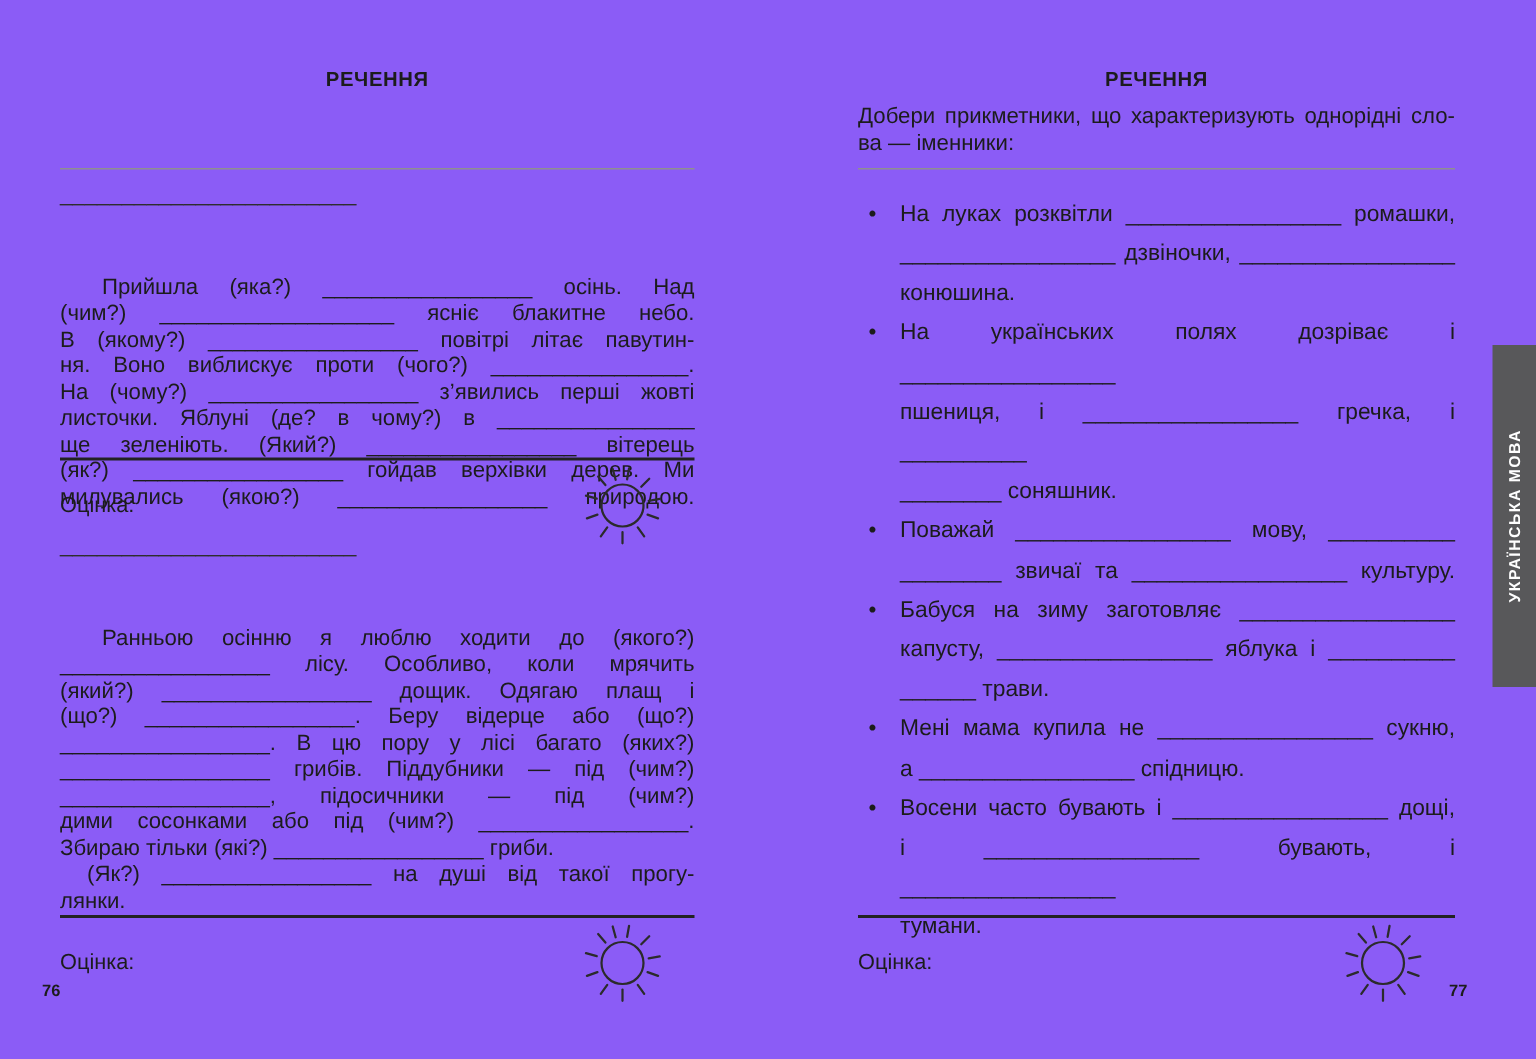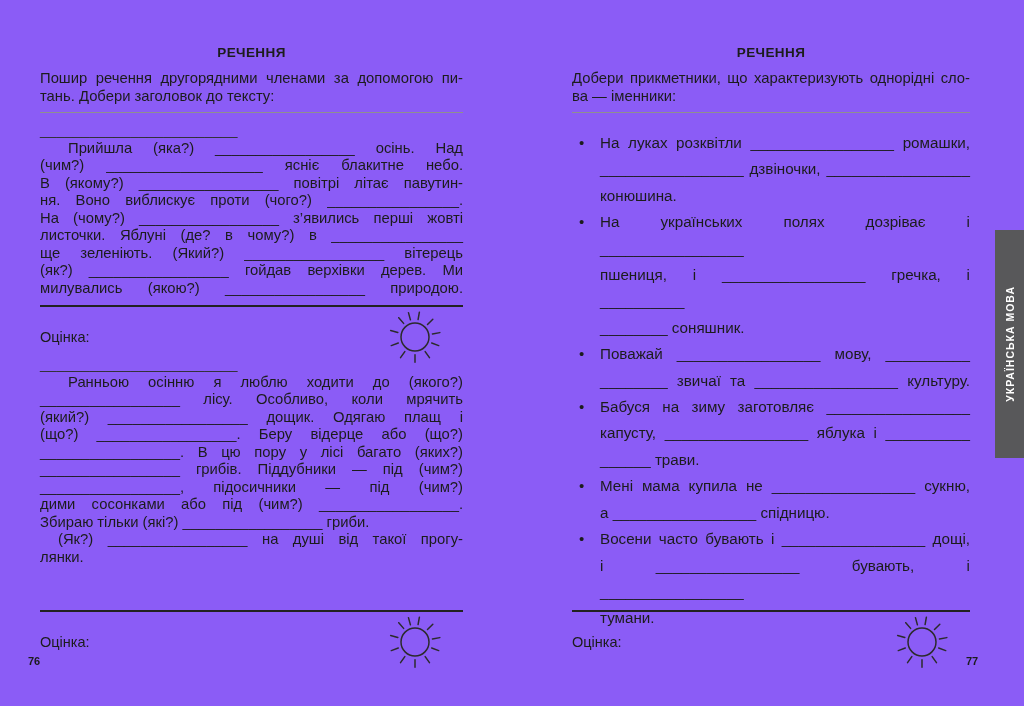--- a/index.html
+++ b/index.html
@@ -11,21 +11,21 @@
   .col-left{left:40px;width:423px;}
   .col-right{left:572px;width:398px;}
   .sec-title{margin:0;font-size:13.5px;font-weight:bold;text-align:center;letter-spacing:.4px;}
   .instr{position:absolute;left:0;right:0;top:25px;font-size:14.8px;line-height:18.5px;}
   .thin-rule{position:absolute;left:0;right:0;top:67px;border-top:1px solid #8f8f8f;height:0;}
   .rule{position:absolute;left:0;right:0;border-top:2px solid #222222;height:0;}
   .ln{font-size:14.8px;line-height:17.5px;white-space:normal;}
   .rln{font-size:15.2px;line-height:26.4px;}
   .j{text-align:justify;text-align-last:justify;-moz-text-align-last:justify;}
   .cl{text-align:left;color:#2e2e2e;}
-  .ind{text-indent:28px;}
+  .ind{text-indent:28px;margin-top:44px;}
   .ind-sm{text-indent:18px;}
   .ex{position:absolute;left:0;right:0;}
   .score{position:absolute;left:0;right:0;display:flex;align-items:center;justify-content:space-between;gap:42px;padding-right:20px;box-sizing:border-box;height:56px;}
   .score-label{font-size:14.5px;}
   .sun{width:56px;height:56px;flex:0 0 auto;}
   .items{position:absolute;left:0;right:0;top:85px;}
   .item{position:relative;padding-left:28px;}
   .bullet{position:absolute;left:7px;top:0;font-size:15px;line-height:26.4px;}
   .pageno{position:absolute;font-size:11px;color:#1c1c1c;font-weight:bold;}
   .pageno-l{left:28px;top:655px;}
@@ -34,24 +34,20 @@
   .subject-tab span{writing-mode:vertical-rl;transform:rotate(180deg);color:#ffffff;font-size:10.5px;font-weight:bold;letter-spacing:1px;white-space:nowrap;}
 </style>
 </head>
 <body>
 
 <div class="canvas">
 
   <section class="page col-left" style="height:640px;">
     <h1 class="sec-title">РЕЧЕННЯ</h1>
 
-    <div class="instr">
-      <div class="ln j">Пошир речення другорядними членами за допомогою пи-</div>
-      <div class="ln">тань. Добери заголовок до тексту:</div>
-    </div>
 
     <div class="thin-rule"></div>
 
     <div class="ex" style="top:77px;">
       <div class="ln cl">________________________</div>
       <div class="ln j ind">Прийшла (яка?) _________________ осінь. Над</div>
       <div class="ln j">(чим?) ___________________ ясніє блакитне небо.</div>
       <div class="ln j">В (якому?) _________________ повітрі літає павутин-</div>
       <div class="ln j">ня. Воно виблискує проти (чого?) ________________.</div>
       <div class="ln j">На (чому?) _________________ з’явились перші жовті</div>

